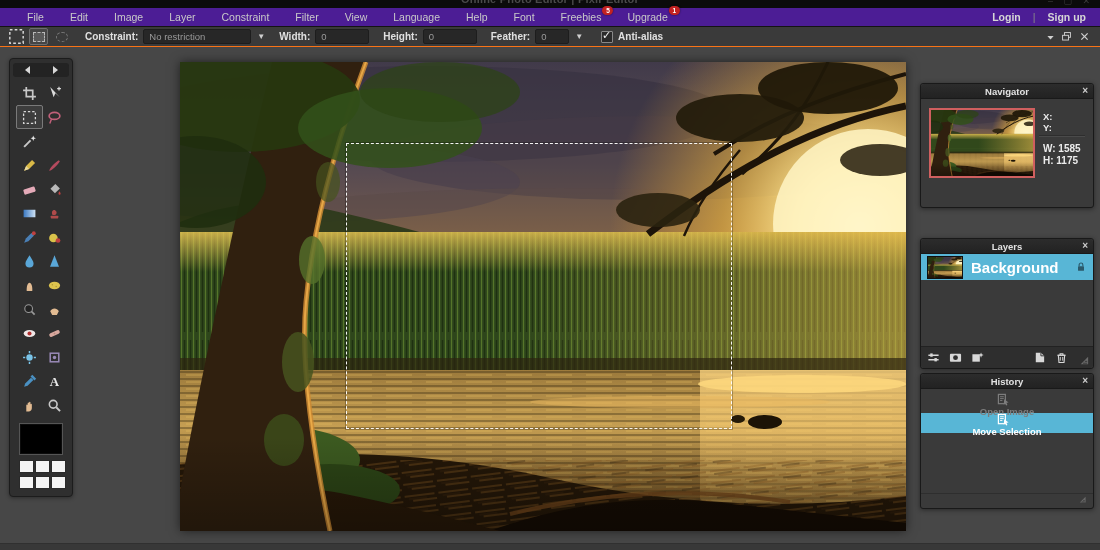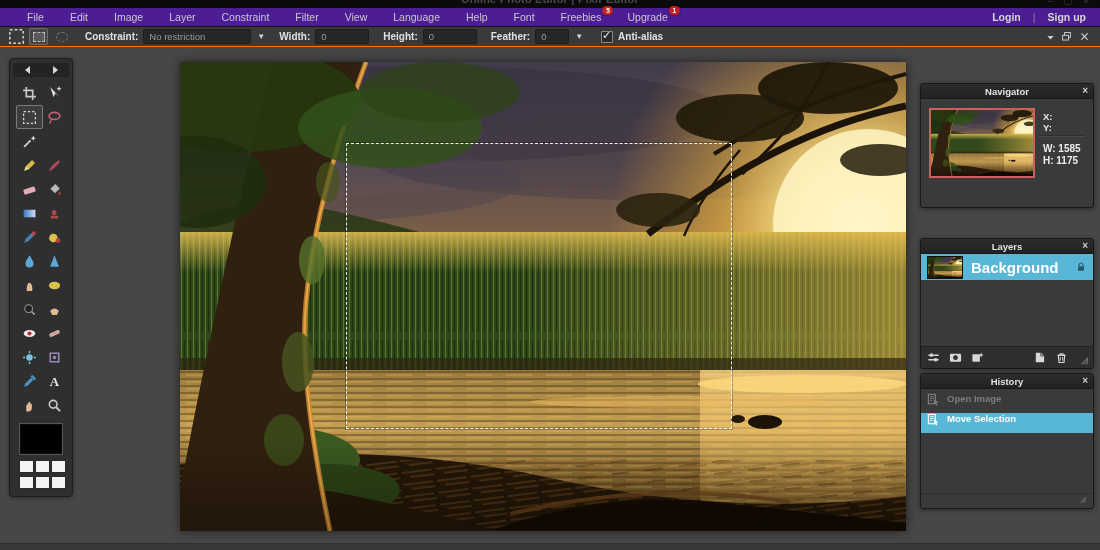--- a/index.html
+++ b/index.html
@@ -80,21 +80,21 @@
   .layer-row{height:26px;display:flex;align-items:center;padding:0 6px;}
   .layer-row.selected{background:var(--accent,#58b6d6);}
   .layer-thumb{width:34px;height:21px;border:1px solid #101010;position:relative;background:#000;flex:0 0 34px;}
   .layer-name{color:#fff;font-size:15px;font-weight:bold;margin-left:8px;flex:1;}
   .layer-lock{width:12px;height:12px;color:#2b5a6b;}
   .pfoot{height:21px;background:#2e2e2e;border-top:1px solid #222;border-radius:0 0 3px 3px;display:flex;align-items:center;padding:0 6px;gap:9px;color:#d8d8d8;}
   .pfoot .icn{width:13px;height:13px;}
   .pfoot .spacer{flex:1;}
   
   .hist-body{height:100px;padding-top:4px;}
-  .hist-row{height:20px;display:flex;padding:0 6px;font-size:9.5px;font-weight:bold;color:#7d7d7d;}
+  .hist-row{height:20px;display:flex;align-items:center;padding:0 6px;font-size:9.5px;font-weight:bold;color:#7d7d7d;flex-direction:column;}
   .hist-row .icn{width:13px;height:13px;margin-right:7px;flex:0 0 13px;}
   .hist-row.current{background:var(--accent,#58b6d6);color:#fff;}
   .hist-foot{height:14px;border-top:1px solid #2e2e2e;position:relative;border-radius:0 0 3px 3px;}
   .hist-foot .icn{position:absolute;right:3px;bottom:2px;width:10px;height:10px;color:#6a6a6a;}
 
   .bottombar{position:absolute;left:0;top:543px;width:1100px;height:7px;background:#383838;border-top:1px solid #303030;}
   .icn{display:block;}
 </style>
 </head>
 <body>

